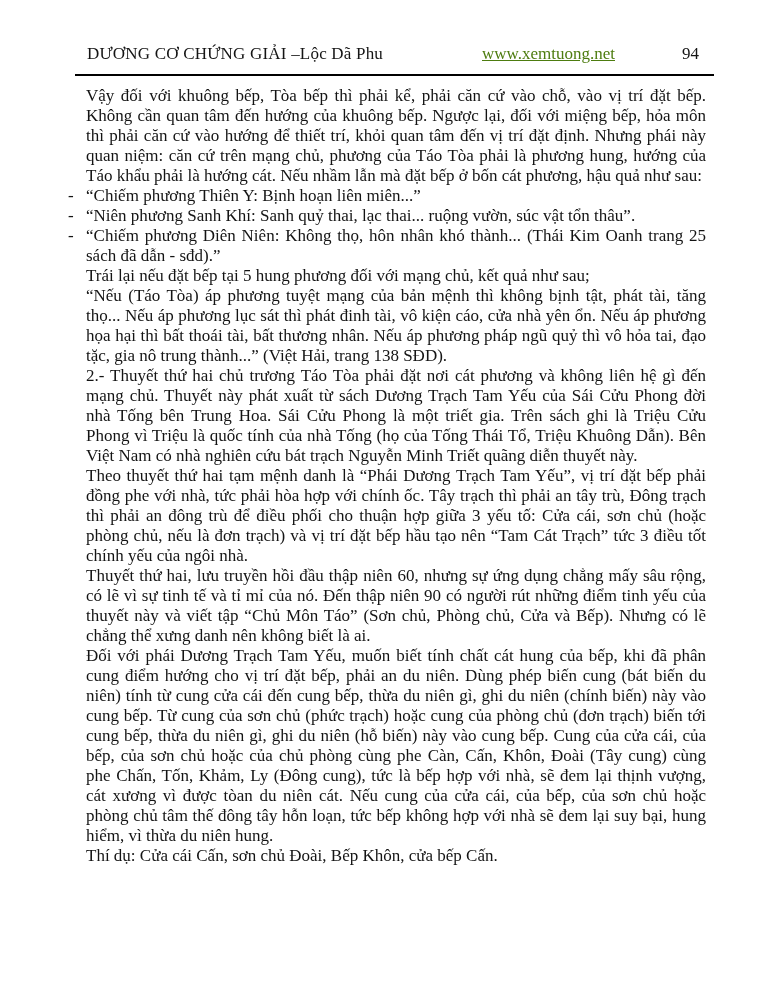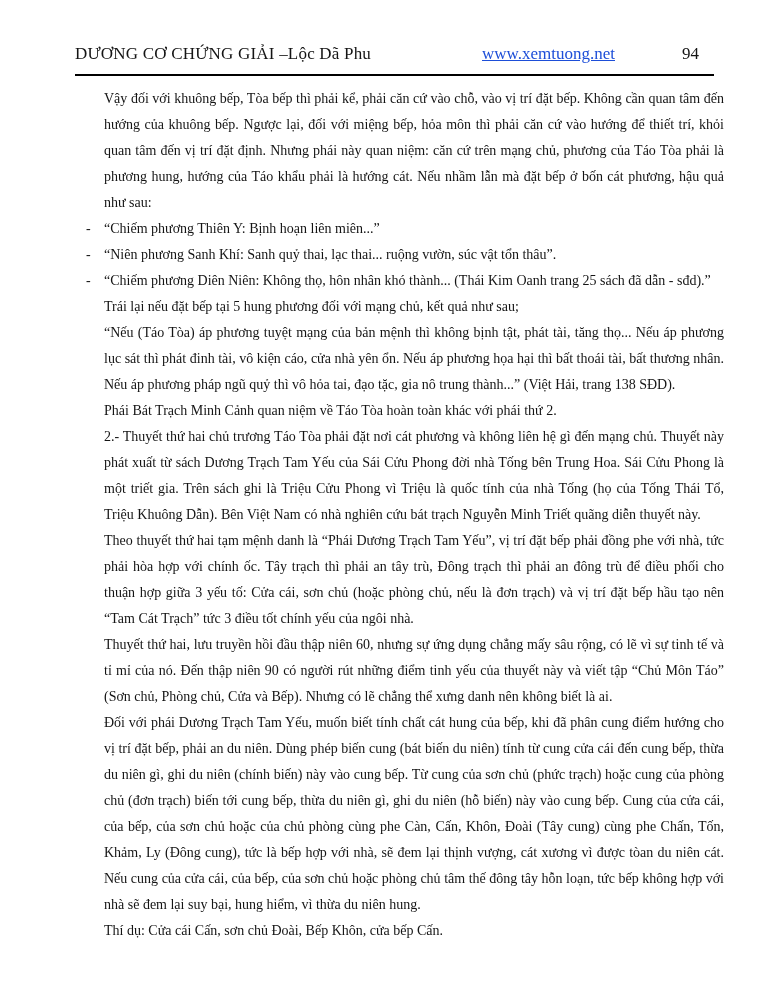--- a/index.html
+++ b/index.html
@@ -20,29 +20,29 @@
     position: absolute;
     left: 75px;
     top: 44px;
     width: 638px;
     height: 24px;
     font-size: 17px;
     white-space: nowrap;
   }
   .doc-title {
     position: absolute;
-    left: 0;
+    left: 12px;
     top: 0;
     letter-spacing: 0.2px;
   }
   .site-link {
     position: absolute;
     left: 407px;
     top: 0;
-    color: #1d4ed8;
+    color: #4d7c0f;
     text-decoration: underline;
     cursor: pointer;
   }
   .page-num {
     position: absolute;
     right: 14px;
     top: 0;
     margin-left: 44px;
   }
   .header-rule {
@@ -50,25 +50,25 @@
     left: 75px;
     top: 74px;
     width: 639px;
     height: 0;
     border: none;
     border-top: 2px solid #000000;
     margin: 0;
   }
   .body-text {
     position: absolute;
-    left: 85px;
+    left: 67px;
     top: 86px;
     width: 639px;
-    font-size: 14px;
-    line-height: 26px;
+    font-size: 17px;
+    line-height: 20px;
     text-align: justify;
   }
   .para {
     margin: 0;
     padding-left: 19px;
   }
   .bullet {
     position: relative;
   }
   .bullet .marker {
@@ -94,21 +94,20 @@
     <p class="para">Vậy đối với khuông bếp, Tòa bếp thì phải kể, phải căn cứ vào chỗ, vào vị trí đặt bếp. Không cần quan tâm đến hướng của khuông bếp. Ngược lại, đối với miệng bếp, hỏa môn thì phải căn cứ vào hướng để thiết trí, khỏi quan tâm đến vị trí đặt định. Nhưng phái này quan niệm: căn cứ trên mạng chủ, phương của Táo Tòa phải là phương hung, hướng của Táo khẩu phải là hướng cát. Nếu nhầm lẫn mà đặt bếp ở bốn cát phương, hậu quả như sau:</p>
 
     <p class="para bullet"><span class="marker">-</span><span>“Chiếm phương Thiên Y: Bịnh hoạn liên miên...”</span></p>
 
     <p class="para bullet"><span class="marker">-</span><span>“Niên phương Sanh Khí: Sanh quỷ thai, lạc thai... ruộng vườn, súc vật tổn thâu”.</span></p>
 
     <p class="para bullet"><span class="marker">-</span><span>“Chiếm phương Diên Niên: Không thọ, hôn nhân khó thành... (Thái Kim Oanh trang 25 sách đã dẫn - sđd).”</span></p>
 
     <p class="para">Trái lại nếu đặt bếp tại 5 hung phương đối với mạng chủ, kết quả như sau;</p>
     <p class="para">“Nếu (Táo Tòa) áp phương tuyệt mạng của bản mệnh thì không bịnh tật, phát tài, tăng thọ... Nếu áp phương lục sát thì phát đinh tài, vô kiện cáo, cửa nhà yên ổn. Nếu áp phương họa hại thì bất thoái tài, bất thương nhân. Nếu áp phương pháp ngũ quỷ thì vô hỏa tai, đạo tặc, gia nô trung thành...” (Việt Hải, trang 138 SĐD).</p>
-    <p class="para">Phái Bát Trạch Minh Cảnh quan niệm về Táo Tòa hoàn toàn khác với phái thứ 2.</p>
     <p class="para">2.- Thuyết thứ hai chủ trương Táo Tòa phải đặt nơi cát phương và không liên hệ gì đến mạng chủ. Thuyết này phát xuất từ sách Dương Trạch Tam Yếu của Sái Cửu Phong đời nhà Tống bên Trung Hoa. Sái Cửu Phong là một triết gia. Trên sách ghi là Triệu Cửu Phong vì Triệu là quốc tính của nhà Tống (họ của Tống Thái Tổ, Triệu Khuông Dẫn). Bên Việt Nam có nhà nghiên cứu bát trạch Nguyễn Minh Triết quãng diễn thuyết này.</p>
     <p class="para">Theo thuyết thứ hai tạm mệnh danh là “Phái Dương Trạch Tam Yếu”, vị trí đặt bếp phải đồng phe với nhà, tức phải hòa hợp với chính ốc. Tây trạch thì phải an tây trù, Đông trạch thì phải an đông trù để điều phối cho thuận hợp giữa 3 yếu tố: Cửa cái, sơn chủ (hoặc phòng chủ, nếu là đơn trạch) và vị trí đặt bếp hầu tạo nên “Tam Cát Trạch” tức 3 điều tốt chính yếu của ngôi nhà.</p>
     <p class="para">Thuyết thứ hai, lưu truyền hồi đầu thập niên 60, nhưng sự ứng dụng chẳng mấy sâu rộng, có lẽ vì sự tinh tế và tỉ mỉ của nó. Đến thập niên 90 có người rút những điểm tinh yếu của thuyết này và viết tập “Chủ Môn Táo” (Sơn chủ, Phòng chủ, Cửa và Bếp). Nhưng có lẽ chẳng thể xưng danh nên không biết là ai.</p>
     <p class="para">Đối với phái Dương Trạch Tam Yếu, muốn biết tính chất cát hung của bếp, khi đã phân cung điểm hướng cho vị trí đặt bếp, phải an du niên. Dùng phép biến cung (bát biến du niên) tính từ cung cửa cái đến cung bếp, thừa du niên gì, ghi du niên (chính biến) này vào cung bếp. Từ cung của sơn chủ (phức trạch) hoặc cung của phòng chủ (đơn trạch) biến tới cung bếp, thừa du niên gì, ghi du niên (hỗ biến) này vào cung bếp. Cung của cửa cái, của bếp, của sơn chủ hoặc của chủ phòng cùng phe Càn, Cấn, Khôn, Đoài (Tây cung) cùng phe Chấn, Tốn, Khảm, Ly (Đông cung), tức là bếp hợp với nhà, sẽ đem lại thịnh vượng, cát xương vì được tòan du niên cát. Nếu cung của cửa cái, của bếp, của sơn chủ hoặc phòng chủ tâm thế đông tây hỗn loạn, tức bếp không hợp với nhà sẽ đem lại suy bại, hung hiểm, vì thừa du niên hung.</p>
     <p class="para">Thí dụ: Cửa cái Cấn, sơn chủ Đoài, Bếp Khôn, cửa bếp Cấn.</p>
   </div>
 
 </div>
 
 </body></html>

